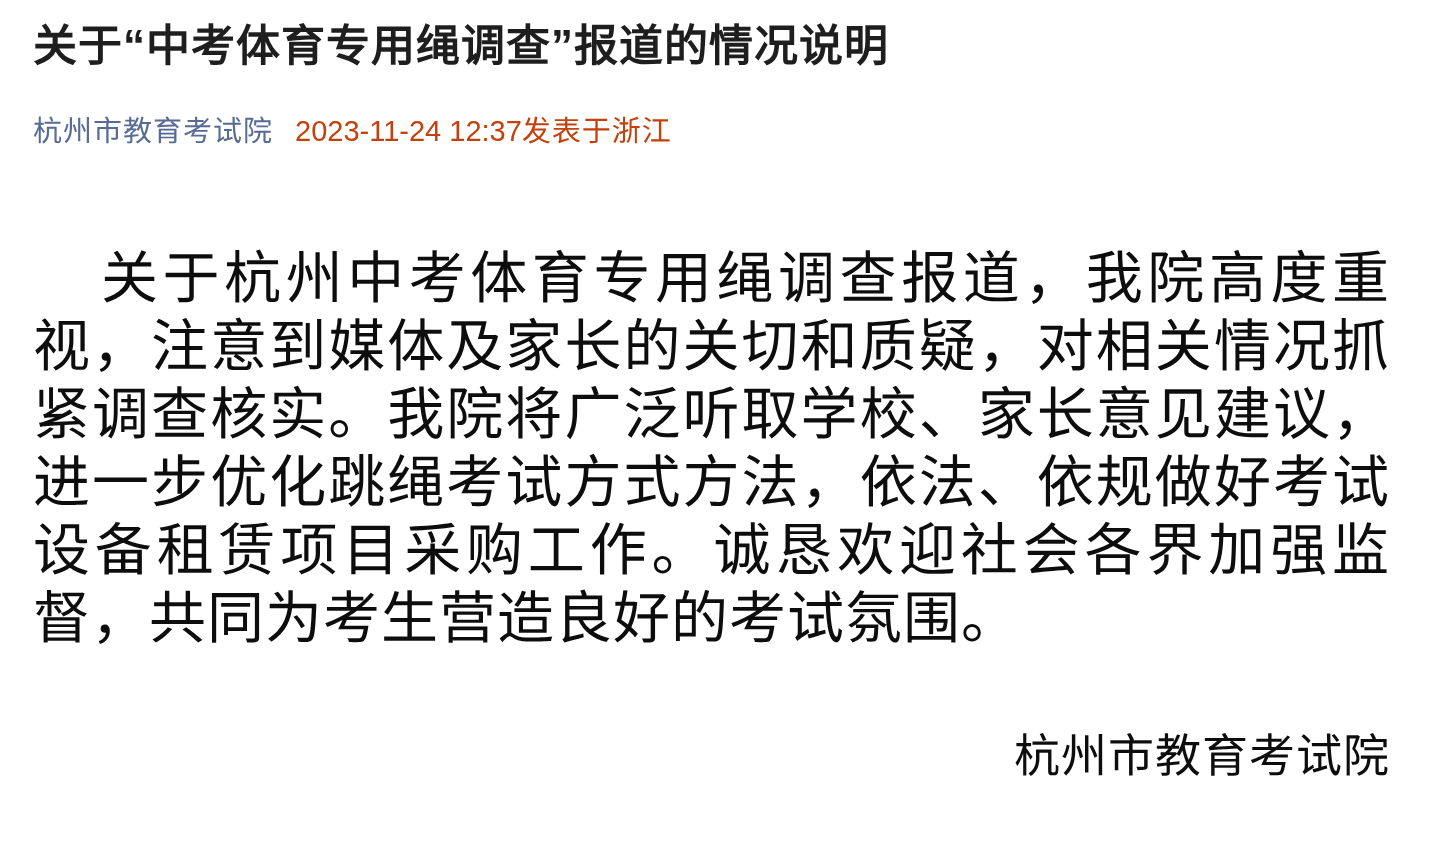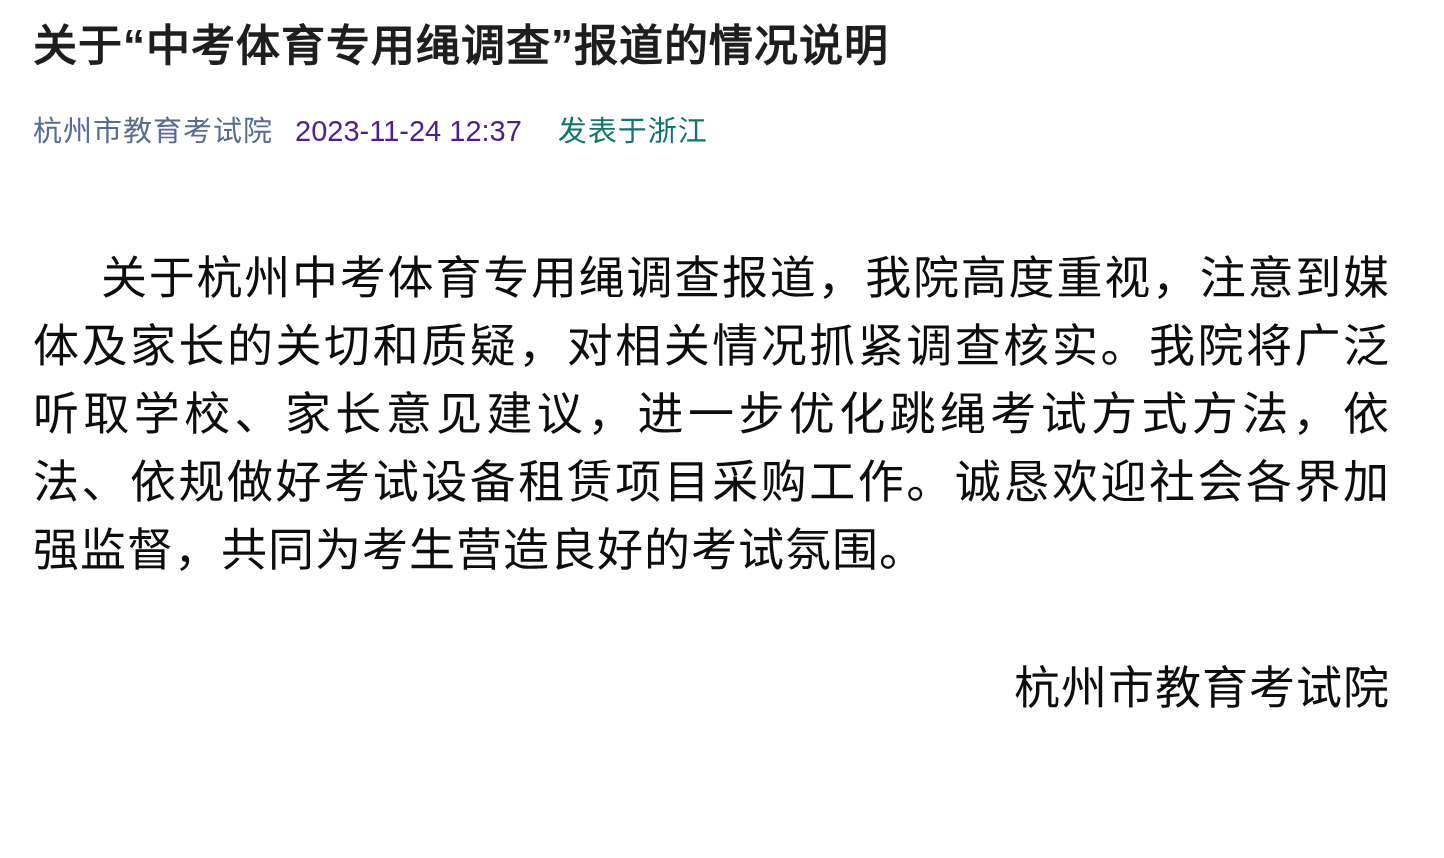--- a/index.html
+++ b/index.html
@@ -35,35 +35,34 @@
     line-height: 36px;
     white-space: nowrap;
   }
   .account-name {
     color: #576b95;
     text-decoration: none;
     cursor: pointer;
     letter-spacing: 1px;
   }
   .publish-time {
-    color: #4c1d95;
+    color: #c2410c;
     margin-left: 22px;
   }
   .publish-location {
-    color: #0f766e;
-    margin-left: 36px;
+    color: #c2410c;
     letter-spacing: 1px;
   }
   .article-body {
     margin-top: 96px;
   }
   .body-paragraph {
     margin: 0;
     font-family: "Liberation Serif", "DejaVu Serif", serif;
-    font-size: 46px;
+    font-size: 57px;
     line-height: 68px;
     letter-spacing: 1px;
     color: #0d0d0d;
     text-align: justify;
     text-indent: 68px;
   }
   .signature-block {
     margin-top: 70px;
     font-family: "Liberation Serif", "DejaVu Serif", serif;
     font-size: 46px;

